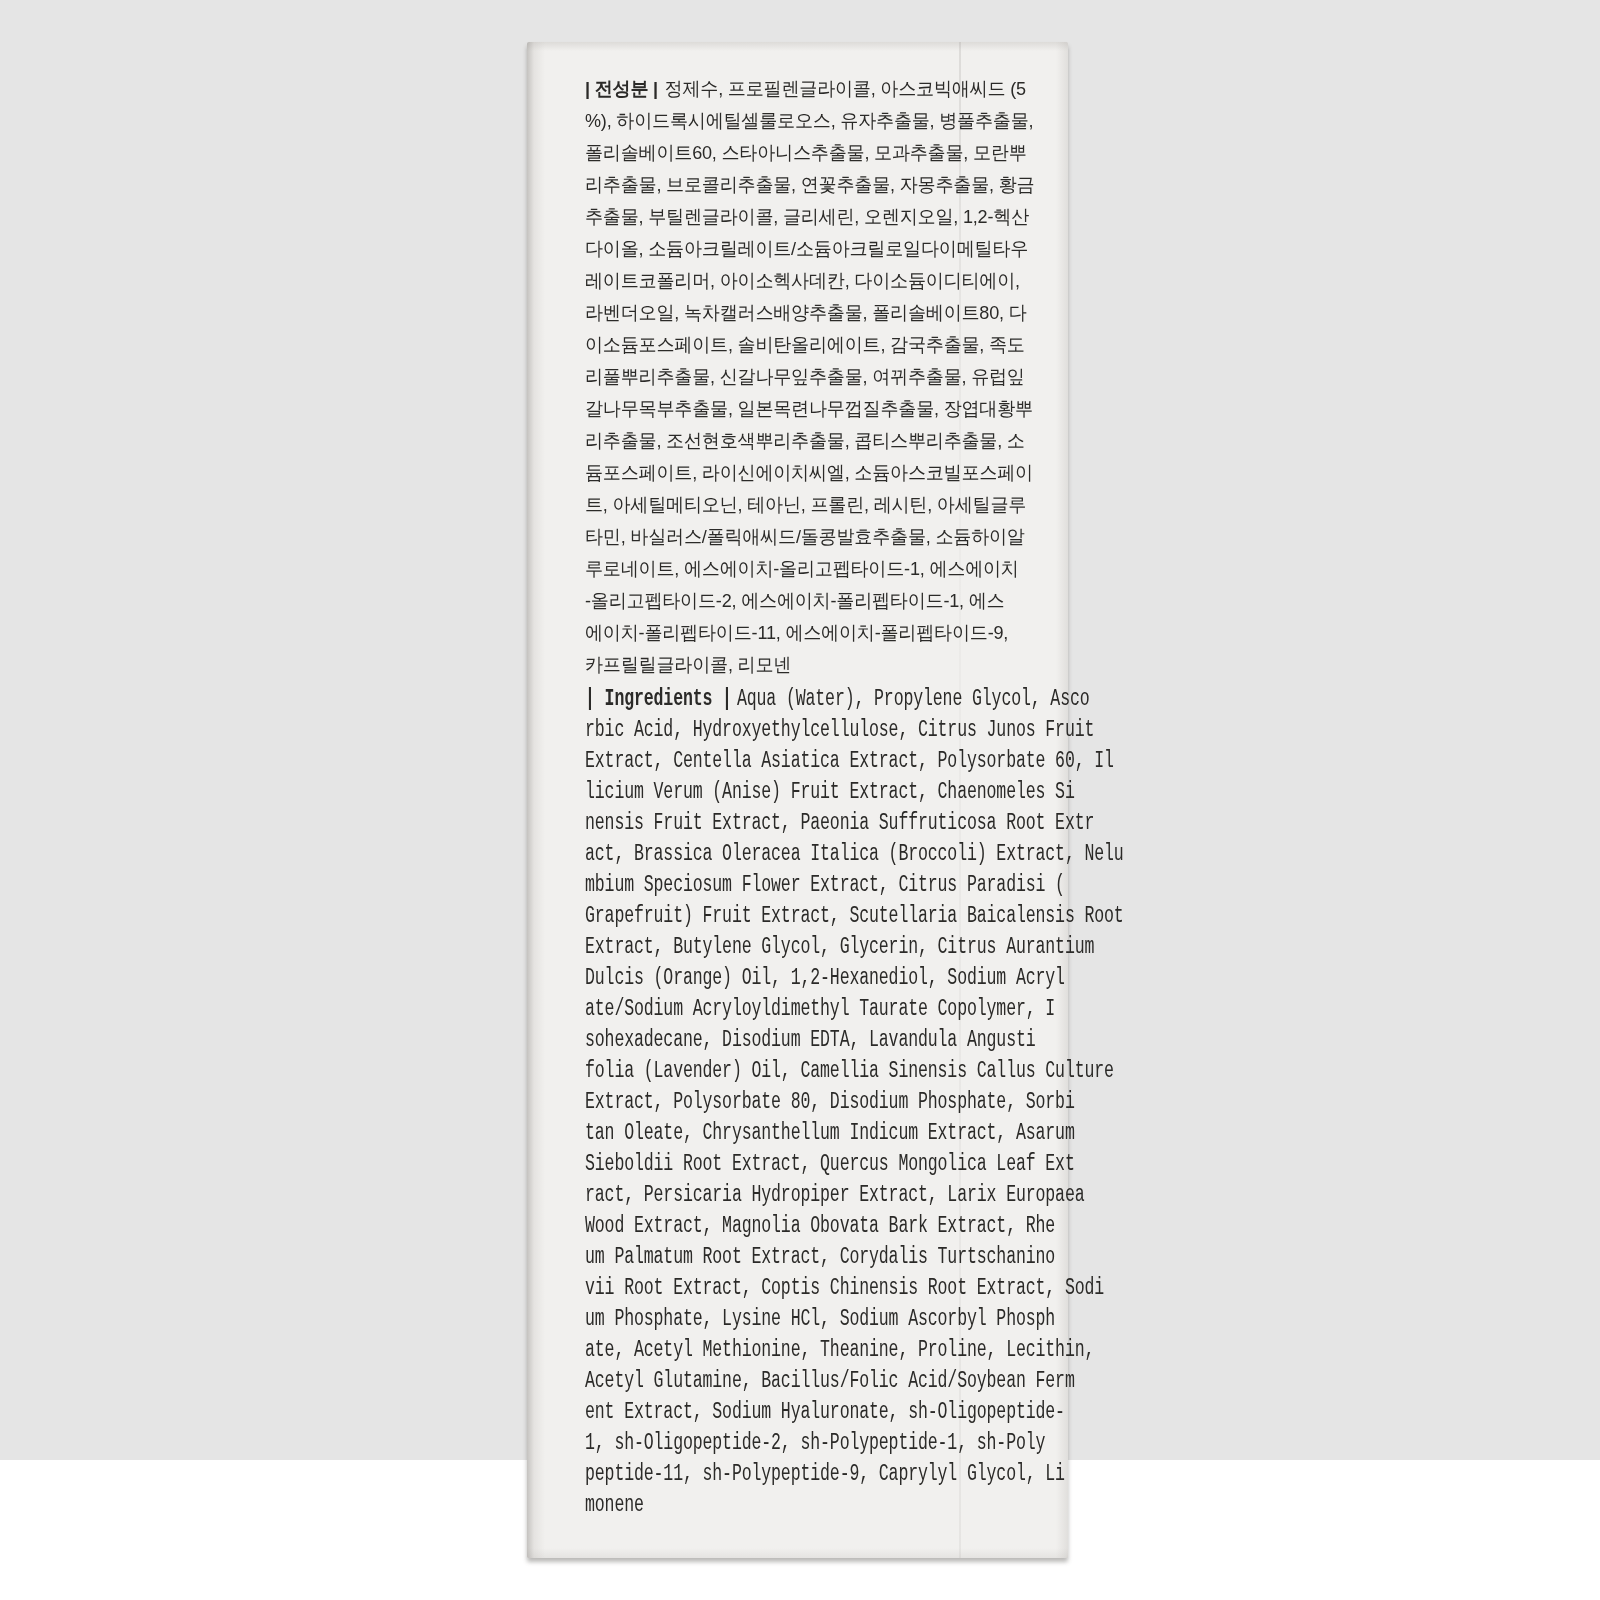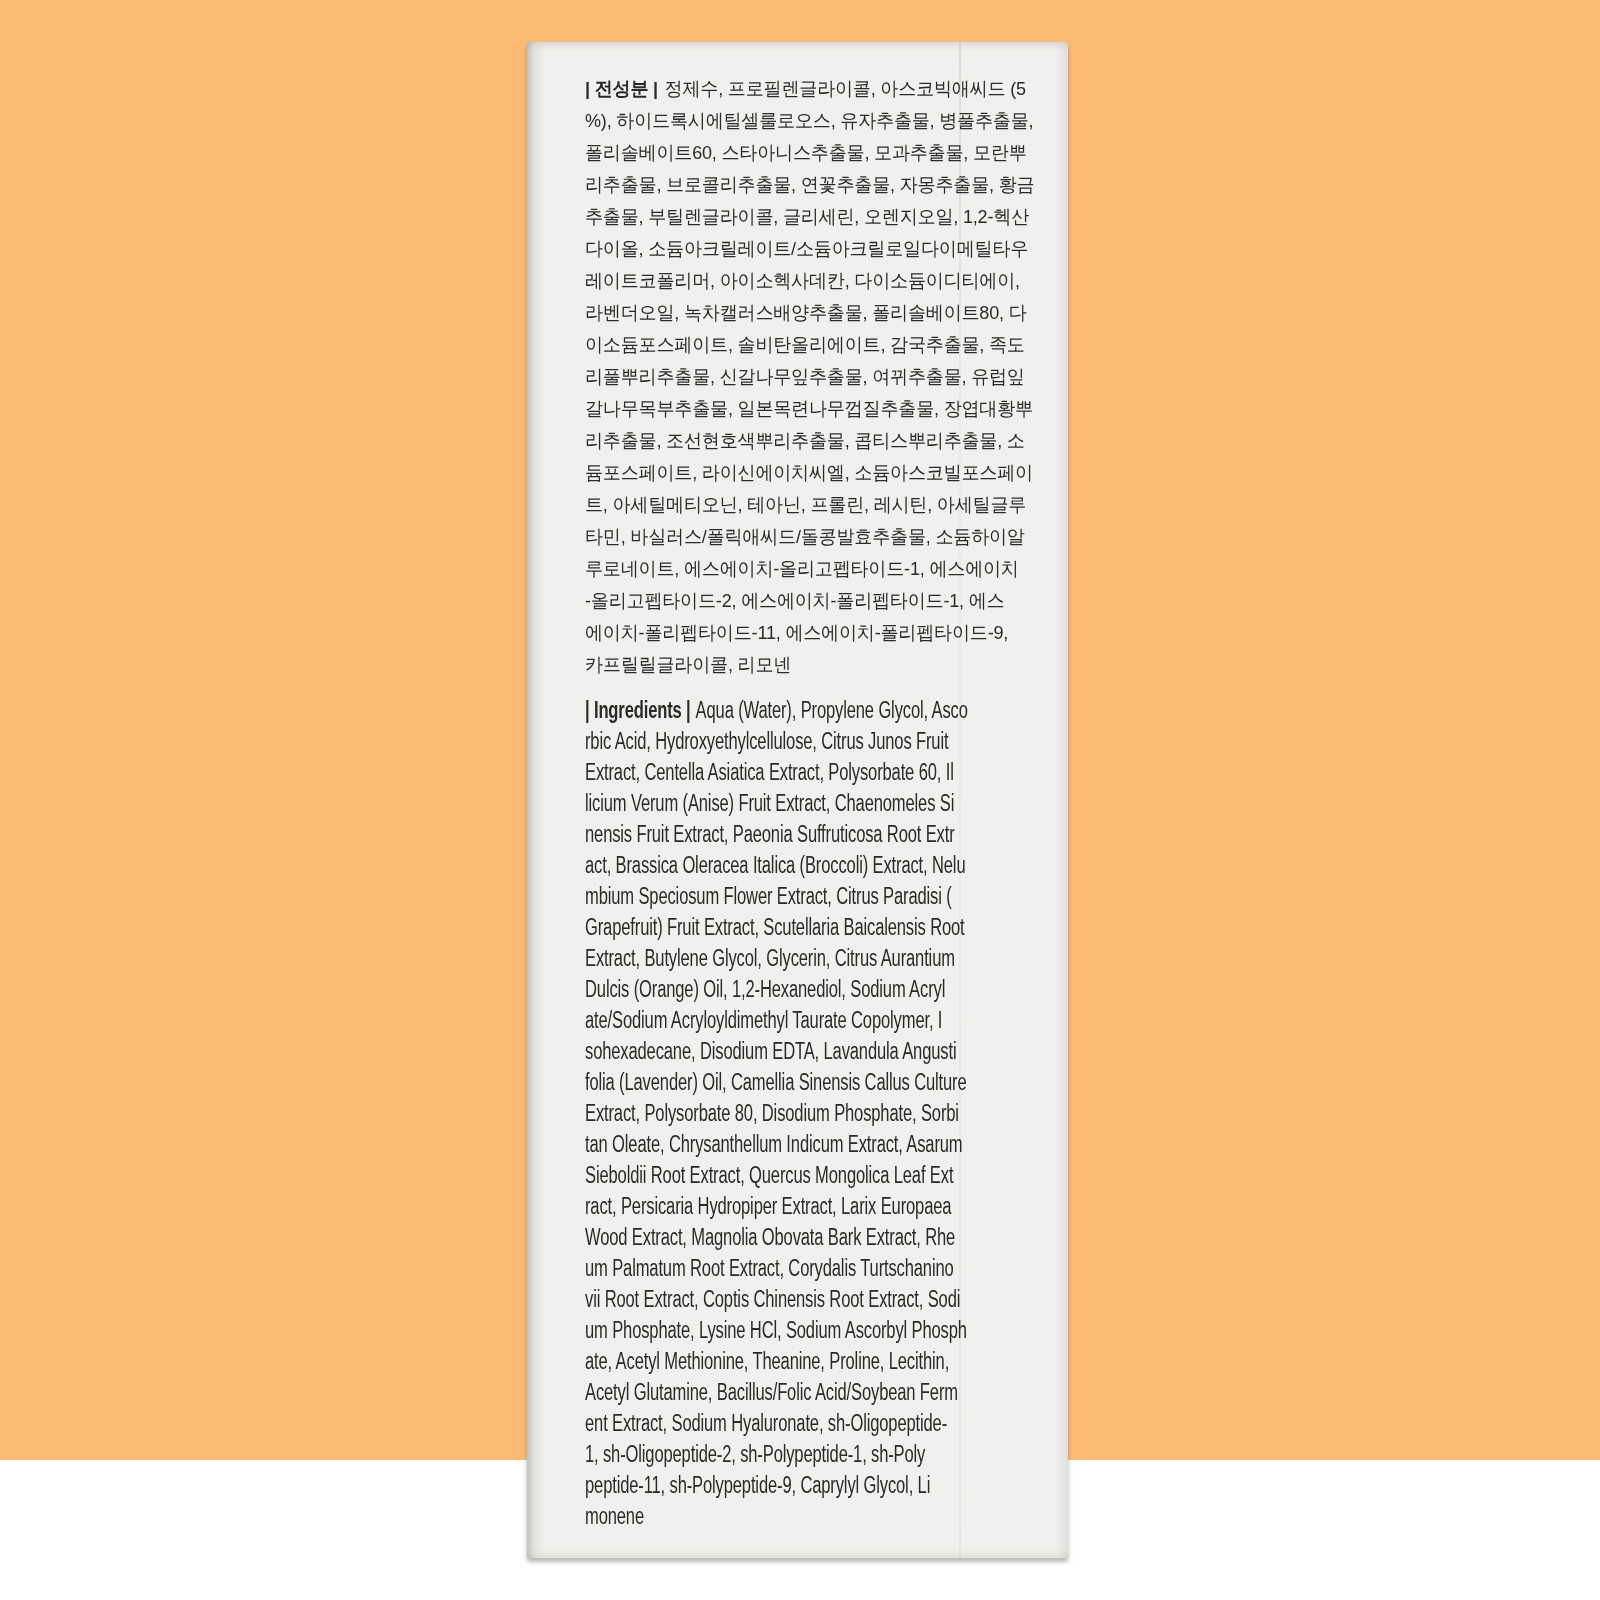--- a/index.html
+++ b/index.html
@@ -8,21 +8,21 @@
     background: #ffffff;
     width: 1600px;
     height: 1600px;
     overflow: hidden;
     font-family: "Liberation Sans", "DejaVu Sans", sans-serif;
   }
   .stage {
     position: relative;
     width: 1600px;
     height: 1460px;
-    background: #fdba74;
+    background: #e5e5e5;
   }
   .carton {
     position: absolute;
     left: 527px;
     top: 42px;
     width: 541px;
     height: 1516px;
     background:
       linear-gradient(to right, rgba(130,126,122,0.40) 0px, rgba(185,181,177,0.22) 7px, rgba(241,240,238,0) 18px),
       linear-gradient(to left, rgba(165,161,157,0.22) 0px, rgba(241,240,238,0) 12px),
@@ -50,24 +50,25 @@
     white-space: nowrap;
     transform-origin: 0 50%;
   }
   .ko {
     font-size: 19px;
     line-height: 32px;
     letter-spacing: -0.2px;
   }
   .ko .line { transform: scaleX(0.95); }
   .en {
-    margin-top: 14px;
+    margin-top: 3px;
     font-size: 23px;
     line-height: 31px;
     letter-spacing: -0.2px;
+    font-family: Liberation Mono, monospace;
   }
   .en .line { transform: scaleX(0.72); }
   .seclabel {
     font-weight: 700;
     margin-right: 7px;
   }
 </style>
 </head>
 <body>
 

